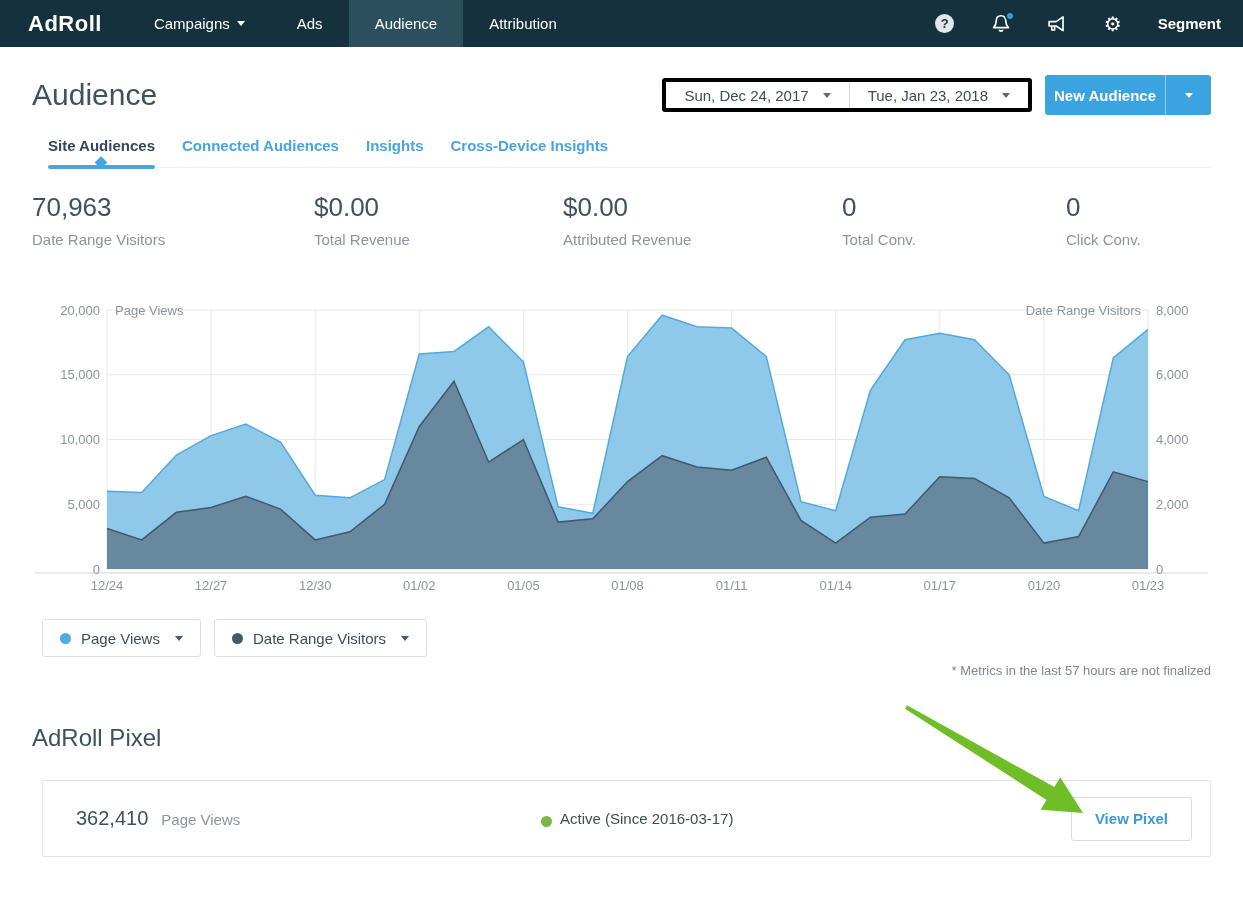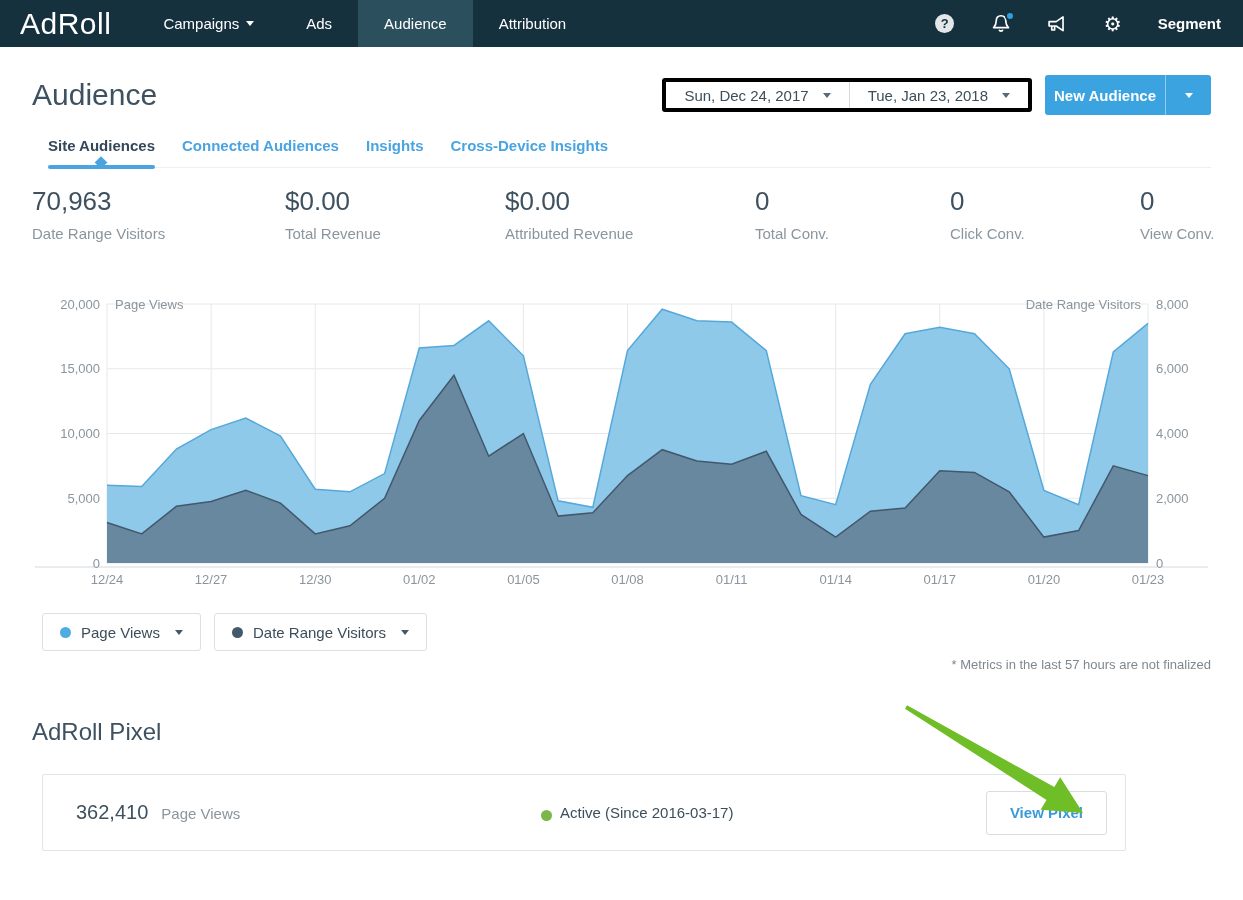--- a/index.html
+++ b/index.html
@@ -7,21 +7,21 @@
     --muted:#8A959D; --link:#4AA4E0; --green:#7AB648; --arrow:#6FBE28;
     --border:#DCE0E3; --grid:#E6E8EA;
   }
   *{box-sizing:border-box;}
   html,body{margin:0;padding:0;}
   body{width:1243px;height:900px;overflow:hidden;background:#fff;
        font-family:"Liberation Sans", sans-serif;color:var(--ink);position:relative;}
 
   
   .nav{height:47px;background:var(--nav-bg);display:flex;align-items:stretch;color:#fff;}
-  .nav .logo{display:flex;align-items:center;padding:0 26px 0 20px;font-size:30px;font-weight:normal;letter-spacing:.5px;cursor:pointer;}
+  .nav .logo{display:flex;align-items:center;padding:0 26px 0 20px;font-size:22px;font-weight:bold;letter-spacing:.5px;cursor:pointer;margin-left:8px;}
   .nav-items{display:flex;align-items:stretch;}
   .nav-item{display:flex;align-items:center;padding:0 26px;font-size:15px;font-weight:400;cursor:pointer;}
   .nav-item.active{background:var(--nav-active);}
   .caret-down{display:inline-block;width:0;height:0;border-left:4px solid transparent;border-right:4px solid transparent;border-top:5px solid currentColor;margin-left:7px;}
   .nav-right{margin-left:auto;display:flex;align-items:center;gap:34px;padding-right:22px;}
   .nav-iconbtn{position:relative;display:flex;align-items:center;justify-content:center;width:22px;height:22px;cursor:pointer;}
   .help-circle{width:19px;height:19px;border-radius:50%;background:#E3E7E9;color:#16313E;font-size:13px;font-weight:bold;display:flex;align-items:center;justify-content:center;}
   .badge{position:absolute;top:-2px;right:-3px;width:10px;height:10px;border-radius:50%;border:2px solid var(--nav-bg);}
   .gear-glyph{font-size:20px;line-height:1;color:#fff;}
   .segment{font-size:15px;font-weight:600;cursor:pointer;}
@@ -40,21 +40,21 @@
   .split-caret .caret-down{margin-left:0;}
 
   
   .tabs{display:flex;gap:27px;margin:20px 32px 0 48px;border-bottom:1px solid #EDEFF1;}
   .tab{position:relative;padding:0 0 13px 0;font-size:15px;font-weight:600;color:var(--link);cursor:pointer;}
   .tab.active{color:#33475A;}
   .tab.active .underline{position:absolute;left:0;right:0;bottom:-2px;height:4px;border-radius:2px;background:var(--link);}
   .tab.active .notch{position:absolute;left:50%;bottom:0;width:9px;height:9px;background:var(--link);transform:translateX(-50%) rotate(45deg);}
 
   
-  .stats{display:flex;padding:0 32px;margin-top:18px;}
+  .stats{display:flex;padding:0 32px;margin-top:24px;gap:29px;}
   .stat{flex:0 0 auto;}
   .stat:nth-child(1){width:253px;} .stat:nth-child(2){width:220px;}
   .stat:nth-child(3){width:250px;} .stat:nth-child(4){width:195px;}
   .stat:nth-child(5){width:190px;} .stat:nth-child(6){width:auto;}
   .stat-value{font-size:26px;color:var(--ink);}
   .stat-label{font-size:15px;color:var(--muted);margin-top:8px;}
 
   
   .chart-wrap{position:relative;margin-top:46px;height:305px;}
   .chart-wrap svg{display:block;}
@@ -63,21 +63,21 @@
   
   .legend{display:flex;gap:13px;margin:20px 0 0 42px;}
   .legend-btn{display:inline-flex;align-items:center;height:38px;padding:0 17px;background:#fff;border:1px solid var(--border);border-radius:3px;font-size:15px;color:#3C4E5B;cursor:pointer;}
   .dot{width:11px;height:11px;border-radius:50%;margin-right:10px;}
   .legend-btn .caret-down{color:#44596B;margin-left:15px;}
 
   .footnote{margin:6px 32px 0 0;text-align:right;font-size:13px;color:#7E8890;}
 
   
   .pixel-title{margin:46px 0 8px 32px;font-size:24px;font-weight:400;color:var(--ink);}
-  .pixel-card{display:flex;align-items:center;margin:28px 32px 0 42px;width:1084px;height:77px;border:1px solid #E2E5E8;border-radius:2px;background:#fff;padding:0 18px 0 33px;}
+  .pixel-card{display:flex;align-items:center;margin:28px 32px 0 42px;width:1169px;height:77px;border:1px solid #E2E5E8;border-radius:2px;background:#fff;padding:0 18px 0 33px;}
   .pixel-left{display:flex;align-items:baseline;width:465px;}
   .pixel-value{font-size:20px;color:var(--ink);}
   .pixel-views-label{font-size:15px;color:var(--muted);margin-left:13px;}
   .pixel-status{display:flex;align-items:flex-end;font-size:15px;color:#3C4E5B;}
   .status-dot{width:11px;height:11px;border-radius:50%;margin-right:8px;}
   .view-pixel-btn{margin-left:auto;height:44px;padding:0 23px;background:#fff;border:1px solid #D9DDE0;border-radius:3px;font-family:"Liberation Sans", sans-serif;font-size:15px;font-weight:600;color:#3A9AD9;cursor:pointer;}
 
   .arrow-overlay{position:absolute;inset:0;width:1243px;height:900px;pointer-events:none;z-index:10;}
 </style>
 </head>

